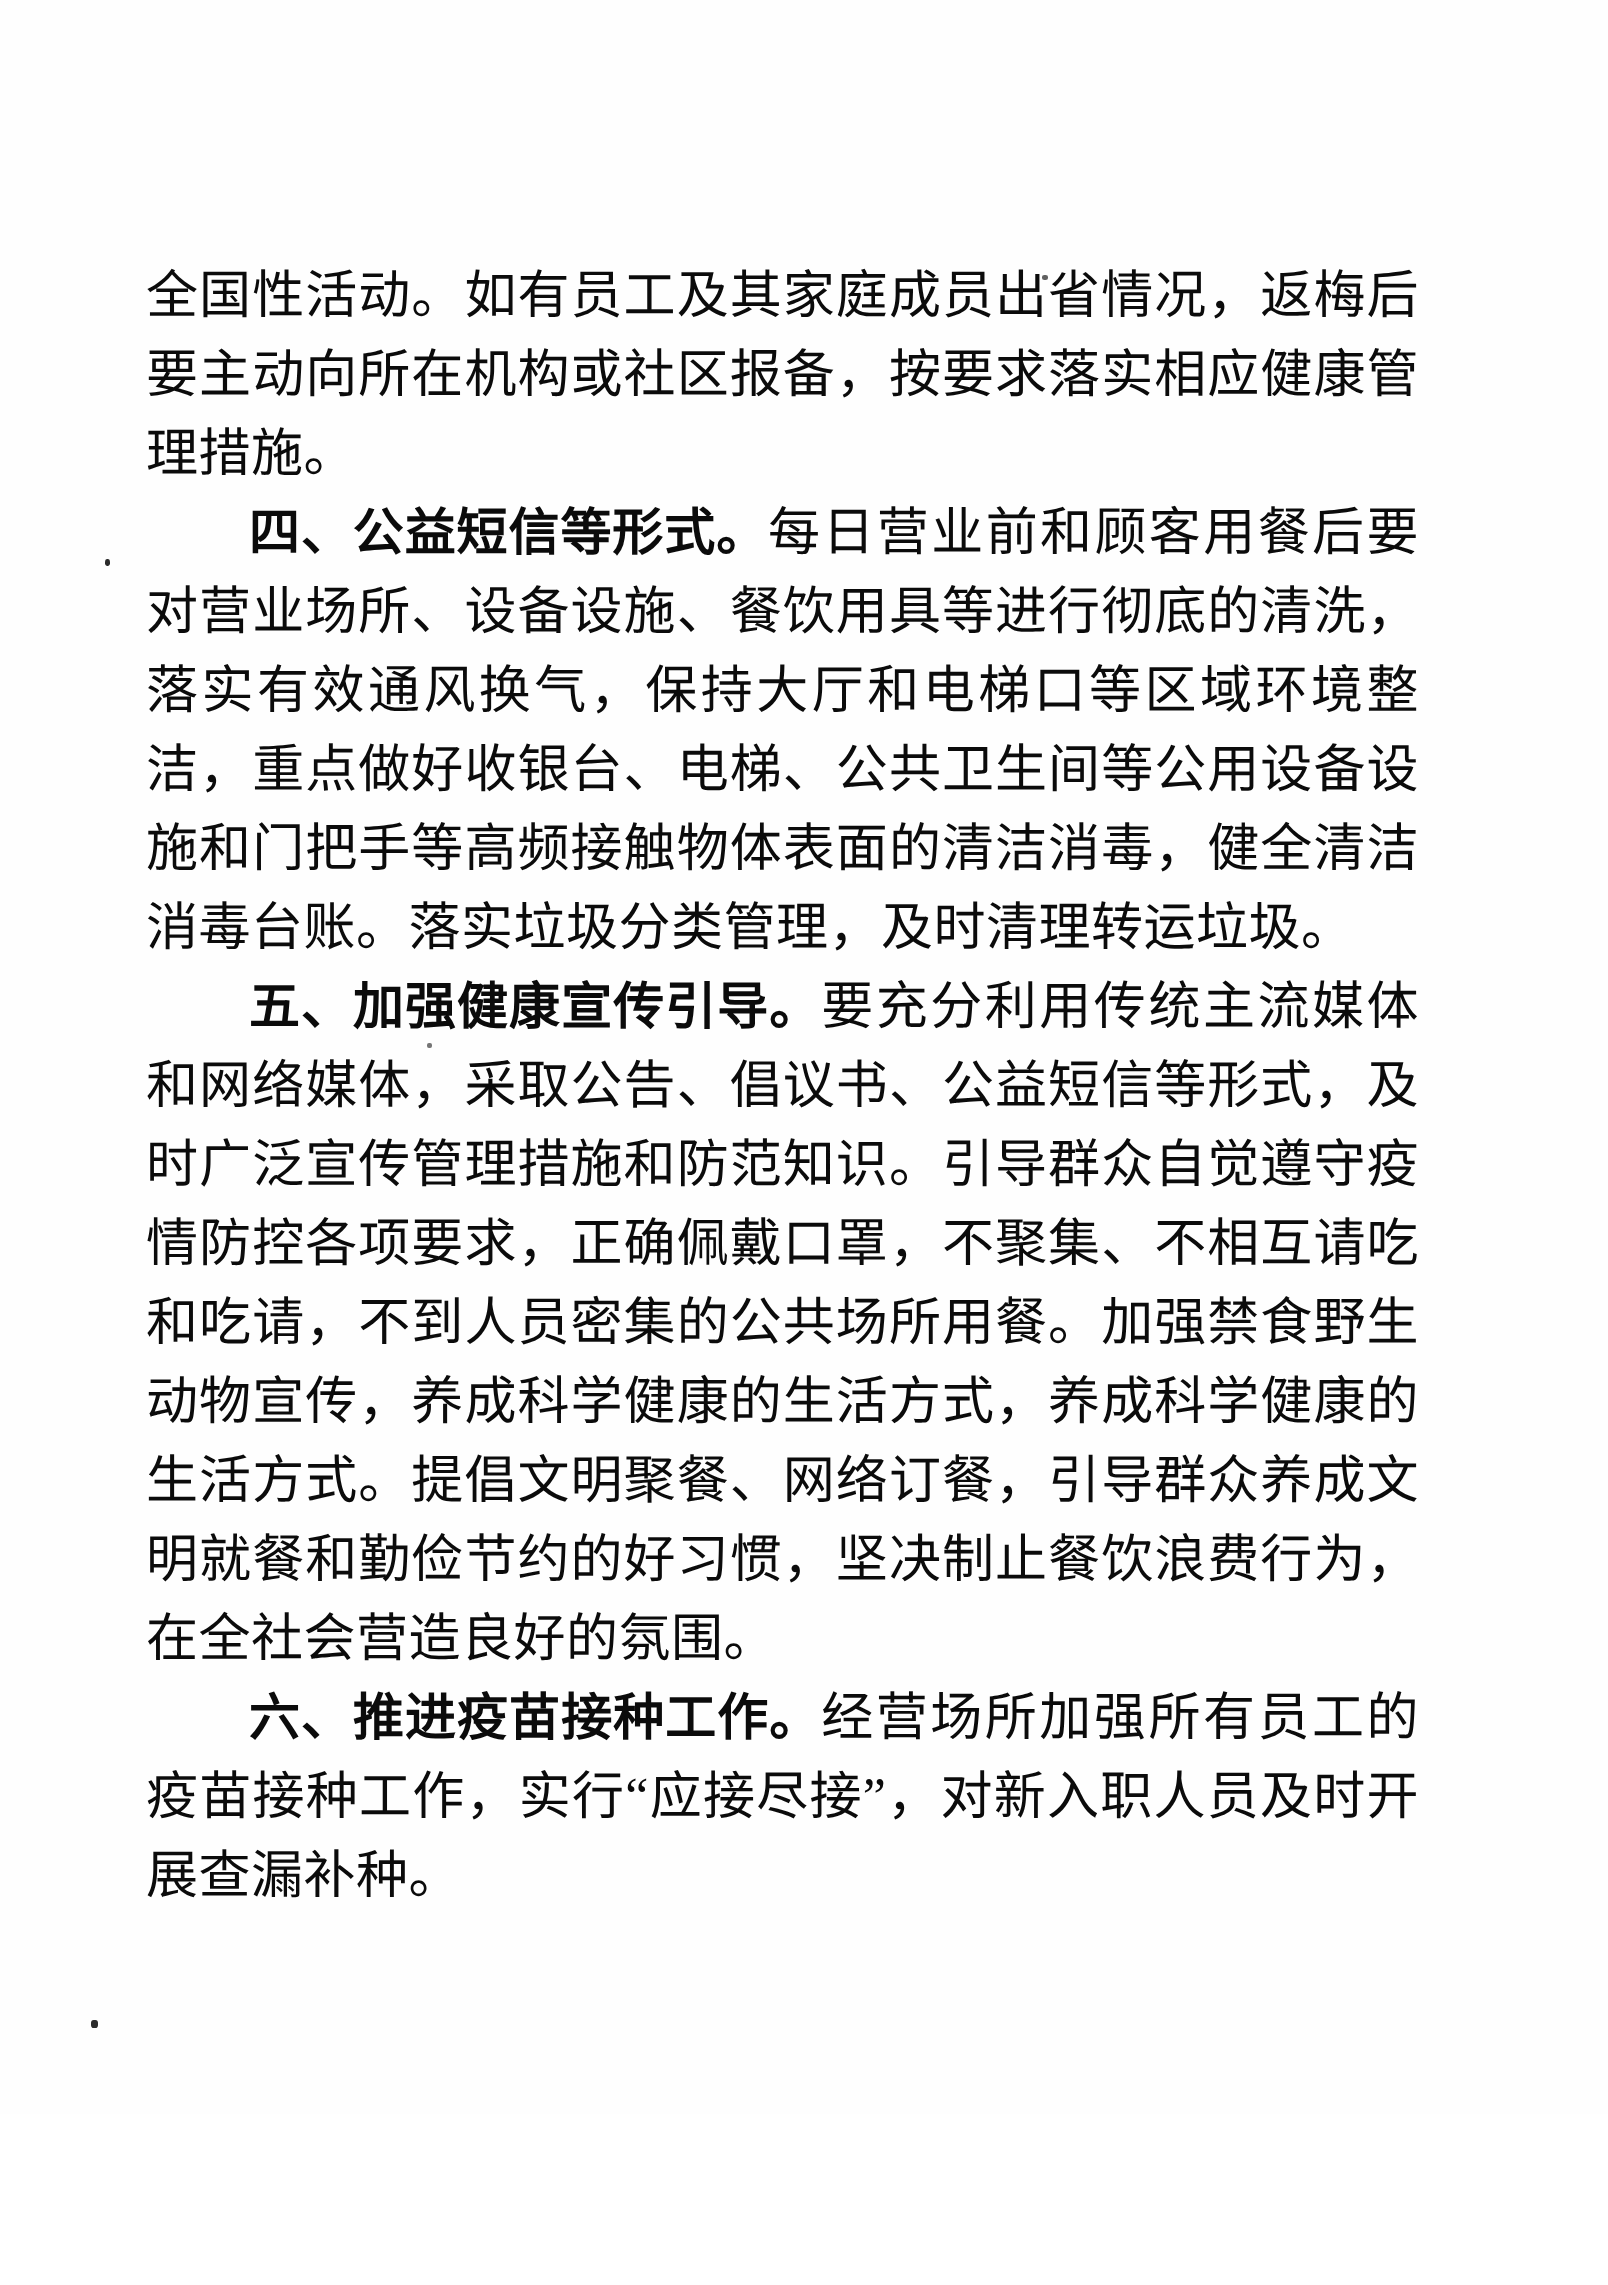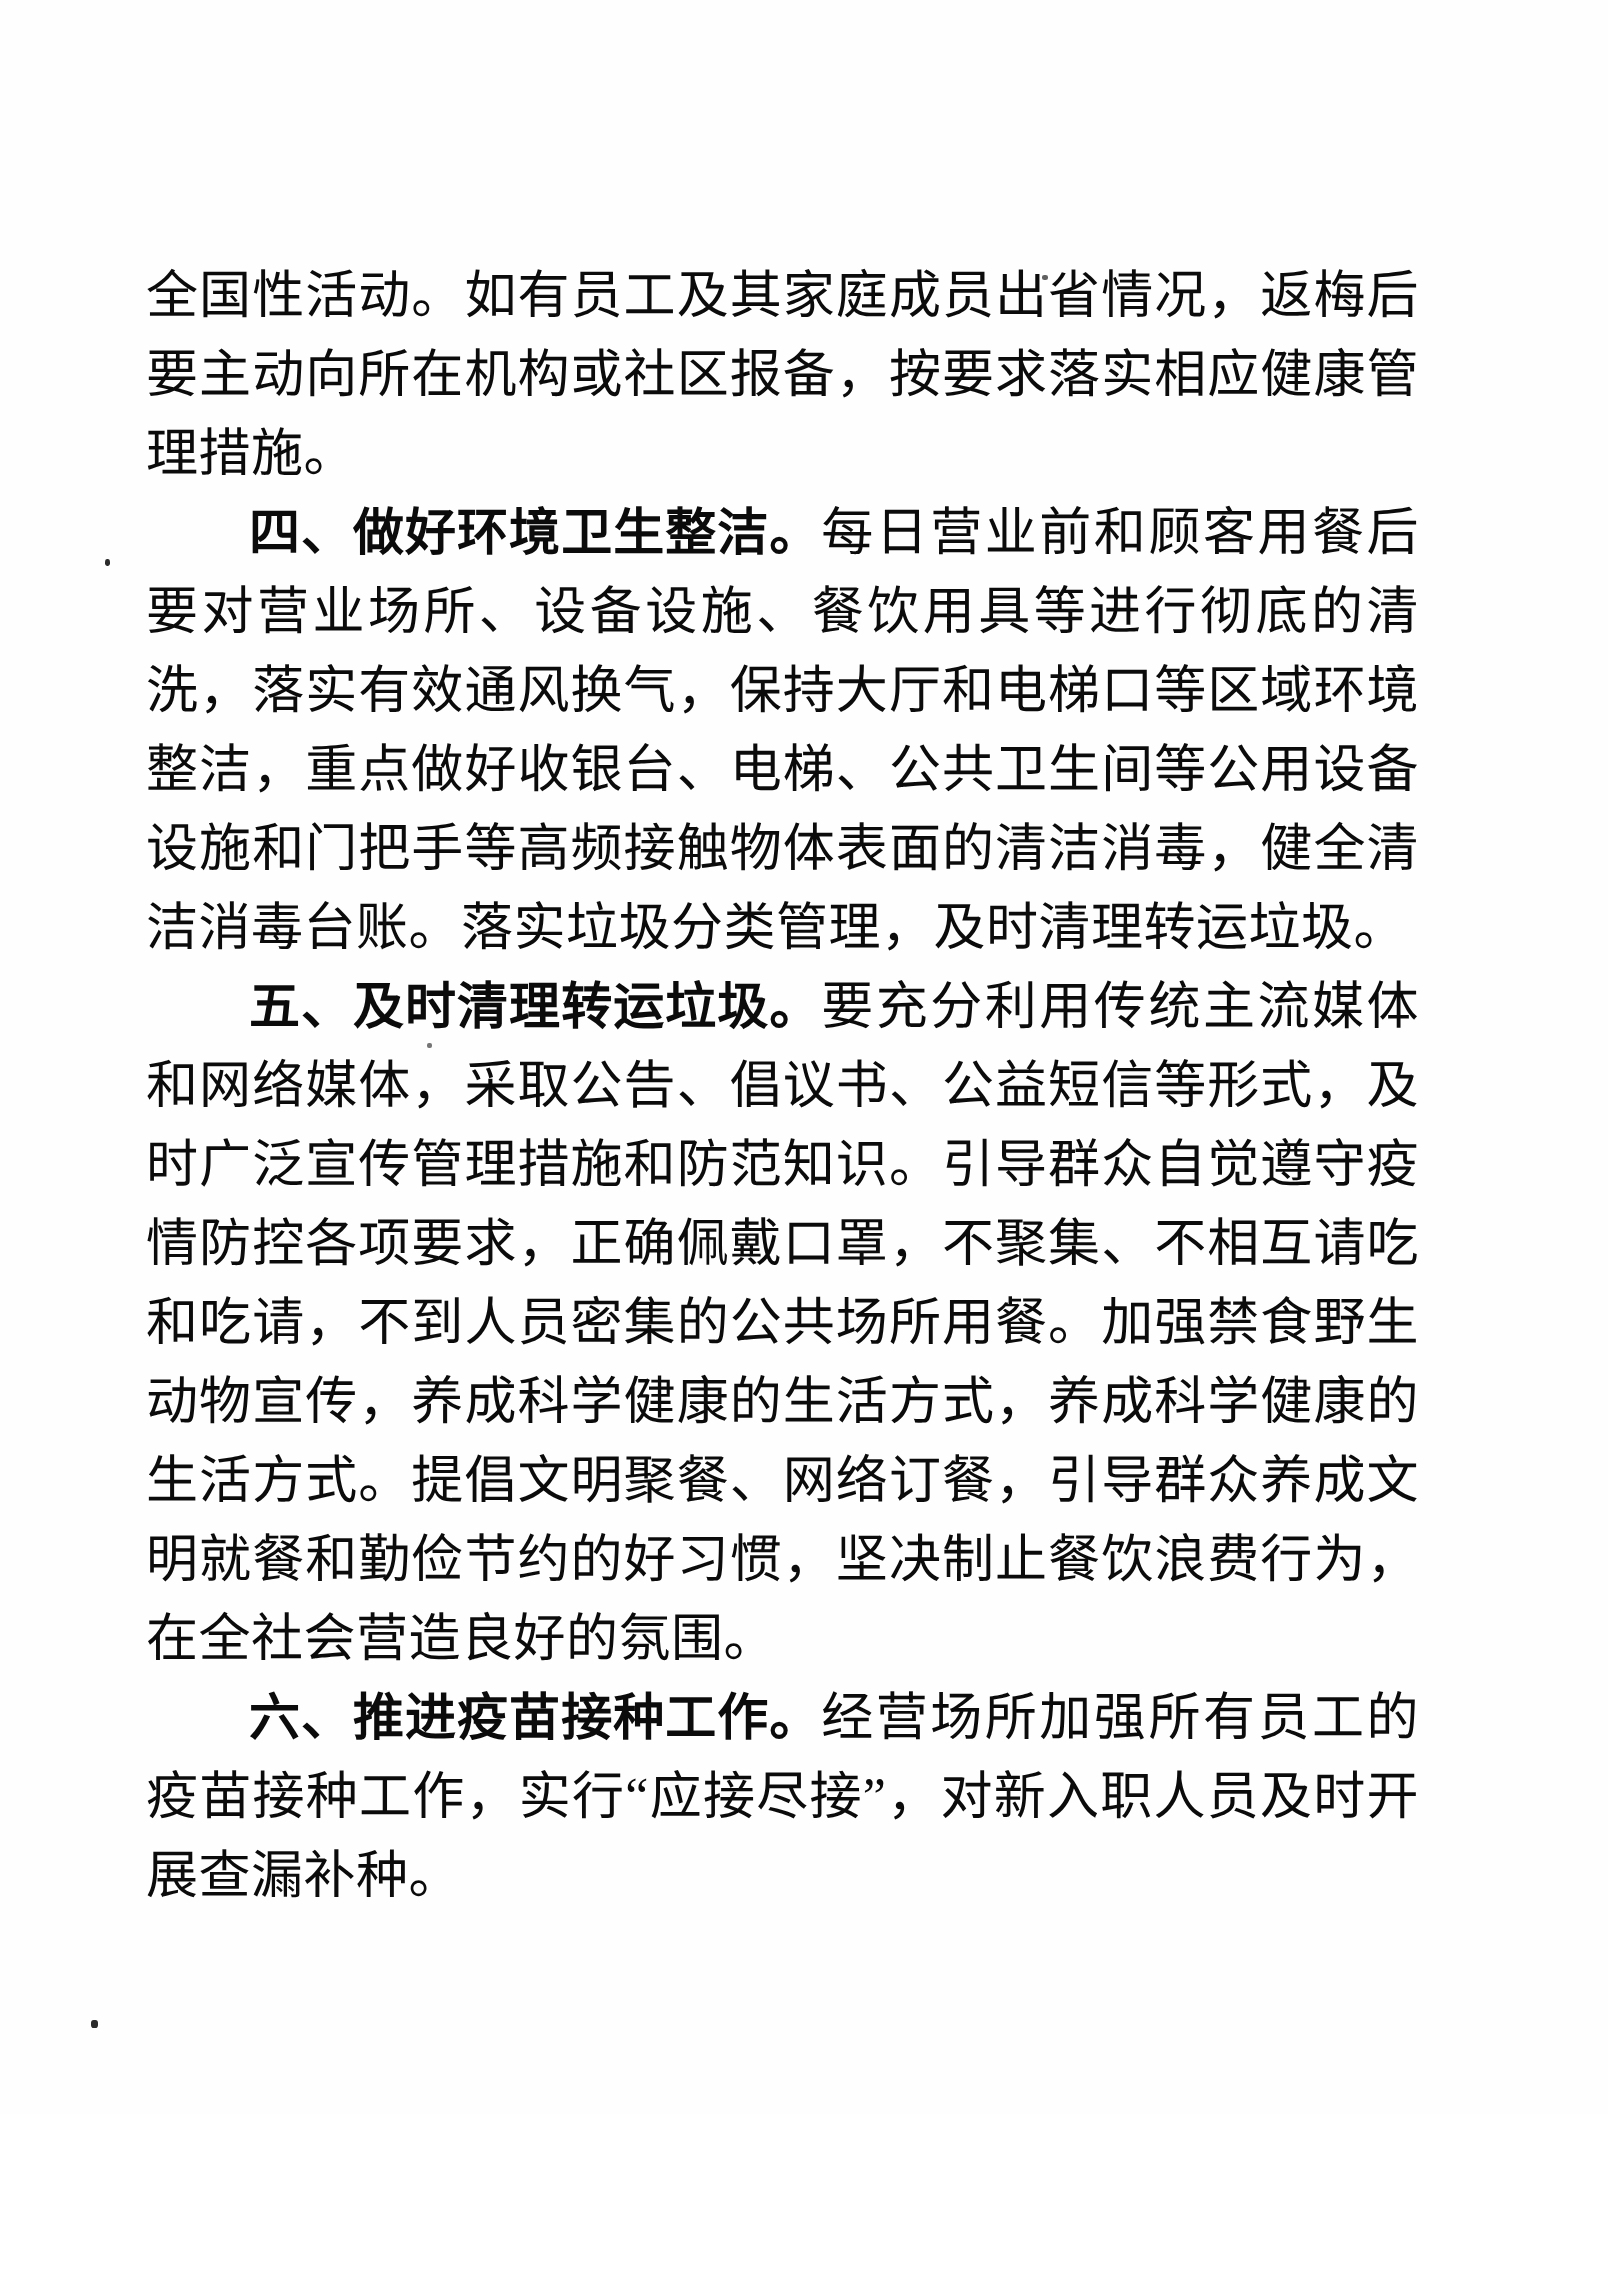--- a/index.html
+++ b/index.html
@@ -91,25 +91,25 @@
 
 <div class="page">
 
   <div class="doc-body">
 
     <p class="para">
       <span>全国性活动。如有员工及其家庭成员出省情况，返梅后要主动向所在机构或社区报备，按要求落实相应健康管理措施。</span>
     </p>
 
     <p class="para indent">
-      <span class="lead">四、做好环境卫生整洁。</span><span>每日营业前和顾客用餐后要对营业场所、设备设施、餐饮用具等进行彻底的清洗，落实有效通风换气，保持大厅和电梯口等区域环境整洁，重点做好收银台、电梯、公共卫生间等公用设备设施和门把手等高频接触物体表面的清洁消毒，健全清洁消毒台账。落实垃圾分类管理，及时清理转运垃圾。</span>
+      <span class="lead">四、公益短信等形式。</span><span>每日营业前和顾客用餐后要对营业场所、设备设施、餐饮用具等进行彻底的清洗，落实有效通风换气，保持大厅和电梯口等区域环境整洁，重点做好收银台、电梯、公共卫生间等公用设备设施和门把手等高频接触物体表面的清洁消毒，健全清洁消毒台账。落实垃圾分类管理，及时清理转运垃圾。</span>
     </p>
 
     <p class="para indent">
-      <span class="lead">五、及时清理转运垃圾。</span><span>要充分利用传统主流媒体和网络媒体，采取公告、倡议书、公益短信等形式，及时广泛宣传管理措施和防范知识。引导群众自觉遵守疫情防控各项要求，正确佩戴口罩，不聚集、不相互请吃和吃请，不到人员密集的公共场所用餐。加强禁食野生动物宣传，养成科学健康的生活方式，养成科学健康的生活方式。提倡文明聚餐、网络订餐，引导群众养成文明就餐和勤俭节约的好习惯，坚决制止餐饮浪费行为，在全社会营造良好的氛围。</span>
+      <span class="lead">五、加强健康宣传引导。</span><span>要充分利用传统主流媒体和网络媒体，采取公告、倡议书、公益短信等形式，及时广泛宣传管理措施和防范知识。引导群众自觉遵守疫情防控各项要求，正确佩戴口罩，不聚集、不相互请吃和吃请，不到人员密集的公共场所用餐。加强禁食野生动物宣传，养成科学健康的生活方式，养成科学健康的生活方式。提倡文明聚餐、网络订餐，引导群众养成文明就餐和勤俭节约的好习惯，坚决制止餐饮浪费行为，在全社会营造良好的氛围。</span>
     </p>
 
     <p class="para indent">
       <span class="lead">六、推进疫苗接种工作。</span><span>经营场所加强所有员工的疫苗接种工作，实行“应接尽接”，对新入职人员及时开展查漏补种。</span>
     </p>
 
   </div>
 
   <div class="page-footer">
     <span class="folio">— 3 —</span>

